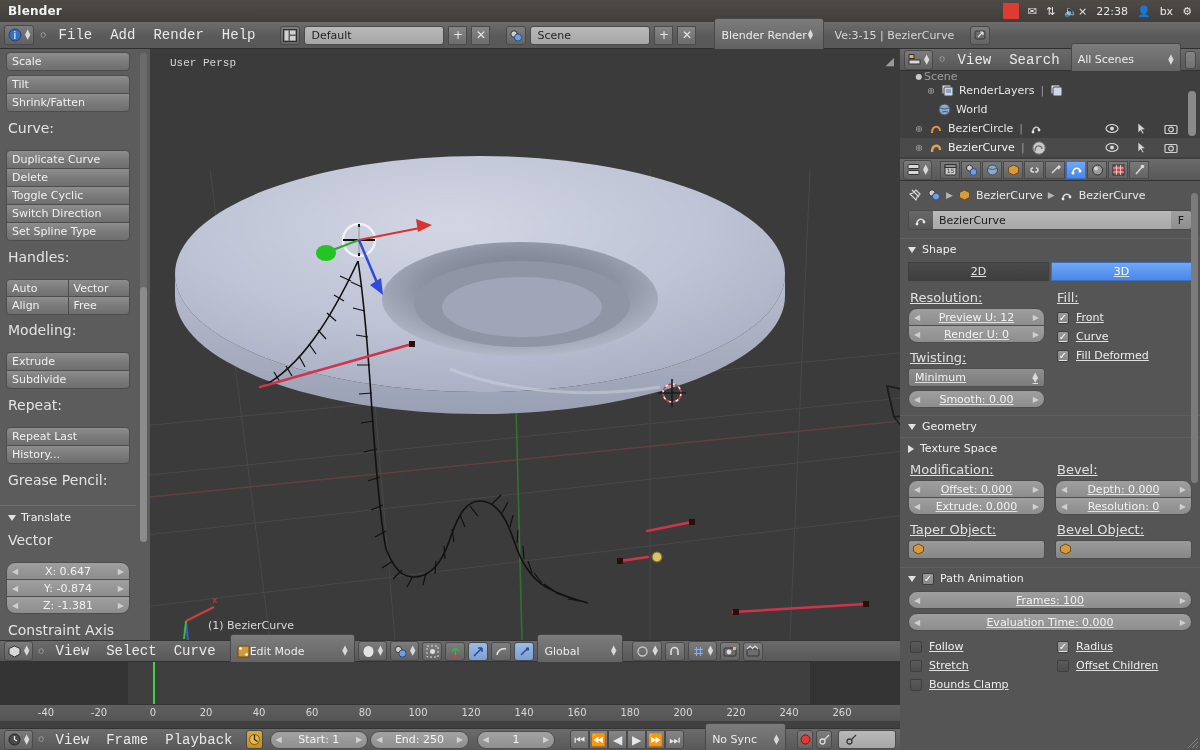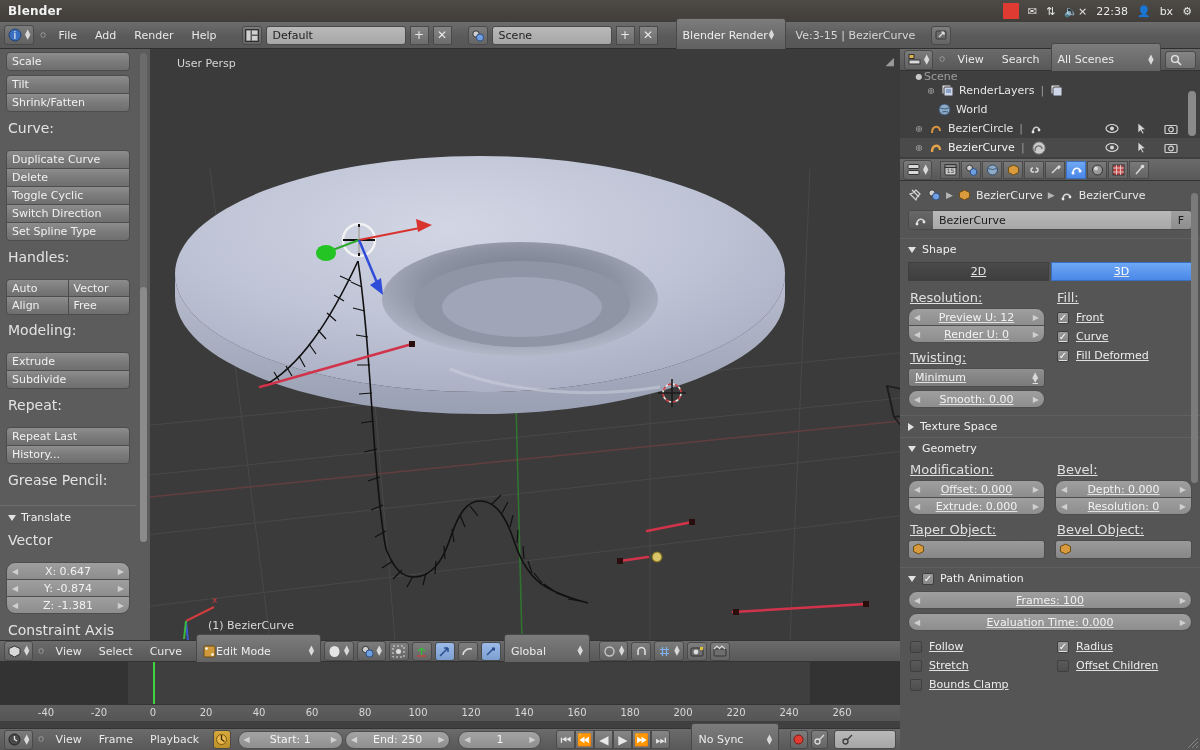--- a/index.html
+++ b/index.html
@@ -26,21 +26,21 @@
   .redbox { width:16px; height:16px; background:#e03b32; border-radius:1px; }
   .dim { color:#9a9a9a; }
 
   
   .top-header {
     position:absolute; left:0; top:22px; width:1200px; height:27px;
     background: linear-gradient(to bottom,#6d6d6d 0%, #5a5a5a 55%, #575757 100%);
     border-bottom:1px solid #2f2f2f;
     display:flex; align-items:center; gap:4px; padding:0 4px;
   }
-  .hdr-menu { color:#e9e9e9; font-size:11px; padding:2px 7px; cursor:default; }
+  .hdr-menu { color:#e9e9e9; font-size:14px; padding:2px 7px; cursor:default;font-family:Liberation Mono, monospace; }
 
   .btn3d {
     background: linear-gradient(to bottom,#7e7e7e,#646464);
     border:1px solid #4a4a4a; border-radius:3px;
     color:#ececec; display:flex; align-items:center; justify-content:center;
   }
   .icobtn { width:20px; height:19px; }
   .spin { display:flex; flex-direction:column; line-height:5px; font-size:7px; color:#dcdcdc; padding-left:1px;}
   .ed-type {
     display:flex; align-items:center; gap:2px;
@@ -107,21 +107,21 @@
   .ts-scroll2 {
     position:absolute; right:3px; top:238px; width:7px; height:255px;
     background:#8b8b8b; border-radius:4px;
   }
 
   
   .viewport {
     position:absolute; left:150px; top:49px; width:750px; height:591px;
     background:#3b3b3b; overflow:hidden;
   }
-  .vp-text { position:absolute; left:27px; top:8px; font-size:11px; color:#d5d5d5; }
+  .vp-text { position:absolute; left:20px; top:8px; font-size:11px; color:#d5d5d5;font-family:Liberation Mono, monospace; }
   .vp-obj  { position:absolute; left:58px; top:570px; font-size:11px; color:#d8d8d8; }
   .vp-corner { position:absolute; right:6px; top:6px; color:#9a9a9a; font-size:11px; }
 
   
   .vp-header {
     position:absolute; left:0; top:640px; width:900px; height:22px;
     background: linear-gradient(to bottom,#6b6b6b,#585858);
     border-top:1px solid #333; border-bottom:1px solid #333;
     display:flex; align-items:center; gap:3px; padding:0 4px;
   }
@@ -995,27 +995,27 @@
           </div>
           <div class="chkrow">
             <span class="chk on">✓</span>
             <span>Fill Deformed</span>
           </div>
         </div>
       </div>
     </div>
 
     <div class="sec-hdr">
+      <span class="tri-d"></span>
+      <span>Geometry</span>
+    </div>
+
+    <div class="sec-hdr">
       <span class="tri-r"></span>
       <span>Texture Space</span>
-    </div>
-
-    <div class="sec-hdr">
-      <span class="tri-d"></span>
-      <span>Geometry</span>
     </div>
     <div class="sec-body">
       <div class="cols">
         <div class="col">
           <div class="sub-label">Modification:</div>
           <div class="numfield" style="border-radius:9px 9px 0 0">
             <span class="ar l">◀</span>
             <span>Offset: 0.000</span>
             <span class="ar r">▶</span>
           </div>

